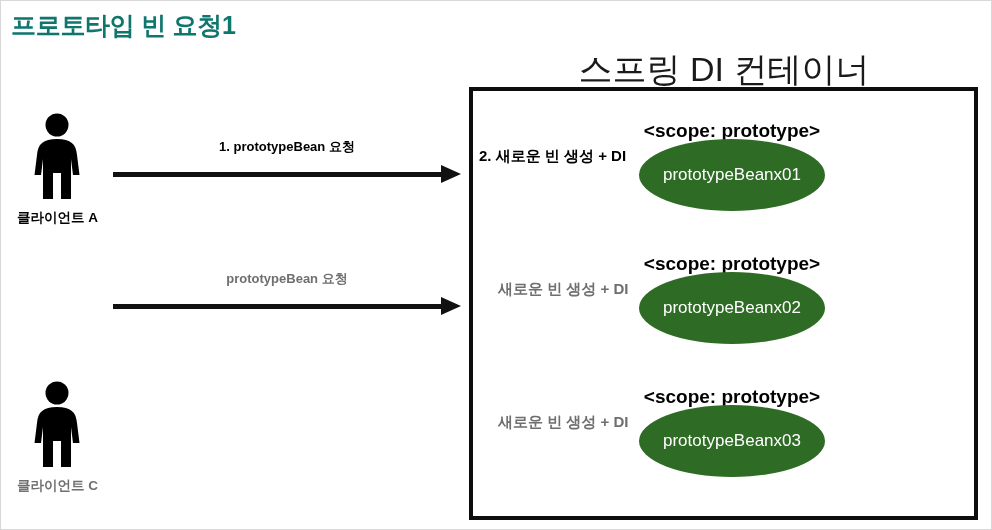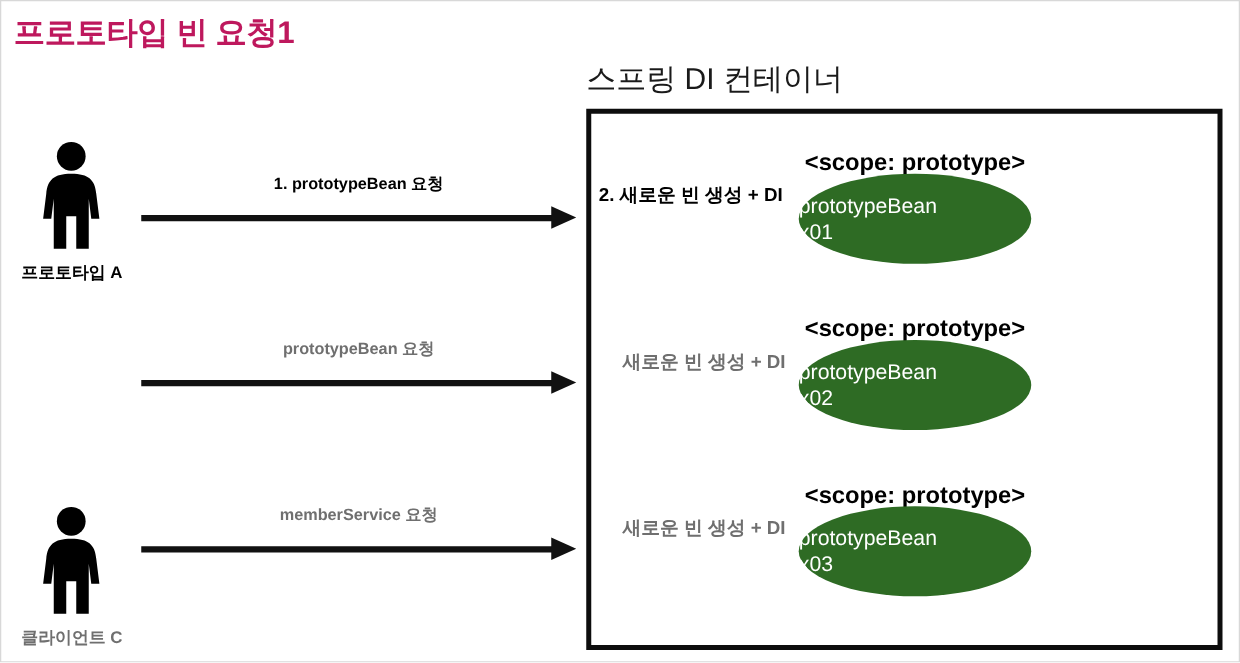--- a/index.html
+++ b/index.html
@@ -20,33 +20,33 @@
     box-sizing: border-box;
   }
 
   
   .page-title {
     position: absolute;
     left: 10px;
     top: 8px;
     font-size: 25px;
     font-weight: bold;
-    color: #be185d;
+    color: #0f766e;
     letter-spacing: -0.3px;
     white-space: nowrap;
   }
 
   
   .container-title {
     position: absolute;
     left: 468px;
     top: 46px;
     width: 510px;
-    text-align: left;
-    font-size: 24px;
+    text-align: center;
+    font-size: 34px;
     font-weight: normal;
     color: #1a1a1a;
     white-space: nowrap;
   }
   .di-container {
     position: absolute;
     left: 468px;
     top: 86px;
     width: 509px;
     height: 433px;
@@ -127,22 +127,22 @@
   }
   .bean-ellipse {
     position: absolute;
     top: 19px;
     left: 0;
     width: 186px;
     height: 72px;
     border-radius: 50%;
     background: #2e6b24;
     display: flex;
-    flex-direction: column;
-    align-items: flex-start;
+    flex-direction: row;
+    align-items: center;
     justify-content: center;
     color: #ffffff;
     font-size: 17px;
     font-weight: normal;
     line-height: 1.25;
   }
   .bean-line { display: block; }
 
   .txt-dark { color: #000000; }
   .txt-gray { color: #6f6f6f; }
@@ -158,21 +158,21 @@
 
   <div class="di-container"></div>
 
   <div class="client" style="left:8px; top:112px;">
     <div class="client-icon">
       <svg width="60" height="88" viewBox="0 0 60 88" xmlns="http://www.w3.org/2000/svg">
         <circle cx="30" cy="12" r="11.5" fill="#000000"></circle>
         <path d="M30 26 C16 26 11 31 10 42 L7.5 62 L14 62 L16 46 L16 86 L26 86 L26 60 L34 60 L34 86 L44 86 L44 46 L46 62 L52.5 62 L50 42 C49 31 44 26 30 26 Z" fill="#000000"></path>
       </svg>
     </div>
-    <div class="client-label txt-dark" style="top:96px;">프로토타입 A</div>
+    <div class="client-label txt-dark" style="top:96px;">클라이언트 A</div>
   </div>
 
   <div class="arrow" style="left:112px; top:163px; width:348px;">
     <div class="arrow-label txt-dark">1. prototypeBean 요청</div>
     <div class="arrow-line" style="width:330px;"></div>
     <div class="arrow-head" style="left:328px;"></div>
   </div>
 
   <div class="step-label txt-dark" style="left:478px; top:146px;">2. 새로운 빈 생성 + DI</div>
 
@@ -194,35 +194,30 @@
   <div class="step-label txt-gray" style="left:497px; top:279px;">새로운 빈 생성 + DI</div>
 
   <div class="bean-group" style="left:638px; top:252px; width:186px;">
     <div class="bean-scope">&lt;scope: prototype&gt;</div>
     <div class="bean-ellipse">
       <span class="bean-line">prototypeBean</span>
       <span class="bean-line">x02</span>
     </div>
   </div>
 
-  <div class="client" style="left:8px; top:404px;">
+  <div class="client" style="left:8px; top:380px;">
     <div class="client-icon">
       <svg width="60" height="88" viewBox="0 0 60 88" xmlns="http://www.w3.org/2000/svg">
         <circle cx="30" cy="12" r="11.5" fill="#000000"></circle>
         <path d="M30 26 C16 26 11 31 10 42 L7.5 62 L14 62 L16 46 L16 86 L26 86 L26 60 L34 60 L34 86 L44 86 L44 46 L46 62 L52.5 62 L50 42 C49 31 44 26 30 26 Z" fill="#000000"></path>
       </svg>
     </div>
     <div class="client-label txt-gray" style="top:96px;">클라이언트 C</div>
   </div>
 
-  <div class="arrow" style="left:112px; top:428px; width:348px;">
-    <div class="arrow-label txt-gray">memberService 요청</div>
-    <div class="arrow-line" style="width:330px;"></div>
-    <div class="arrow-head" style="left:328px;"></div>
-  </div>
 
   <div class="step-label txt-gray" style="left:497px; top:412px;">새로운 빈 생성 + DI</div>
 
   <div class="bean-group" style="left:638px; top:385px; width:186px;">
     <div class="bean-scope">&lt;scope: prototype&gt;</div>
     <div class="bean-ellipse">
       <span class="bean-line">prototypeBean</span>
       <span class="bean-line">x03</span>
     </div>
   </div>

